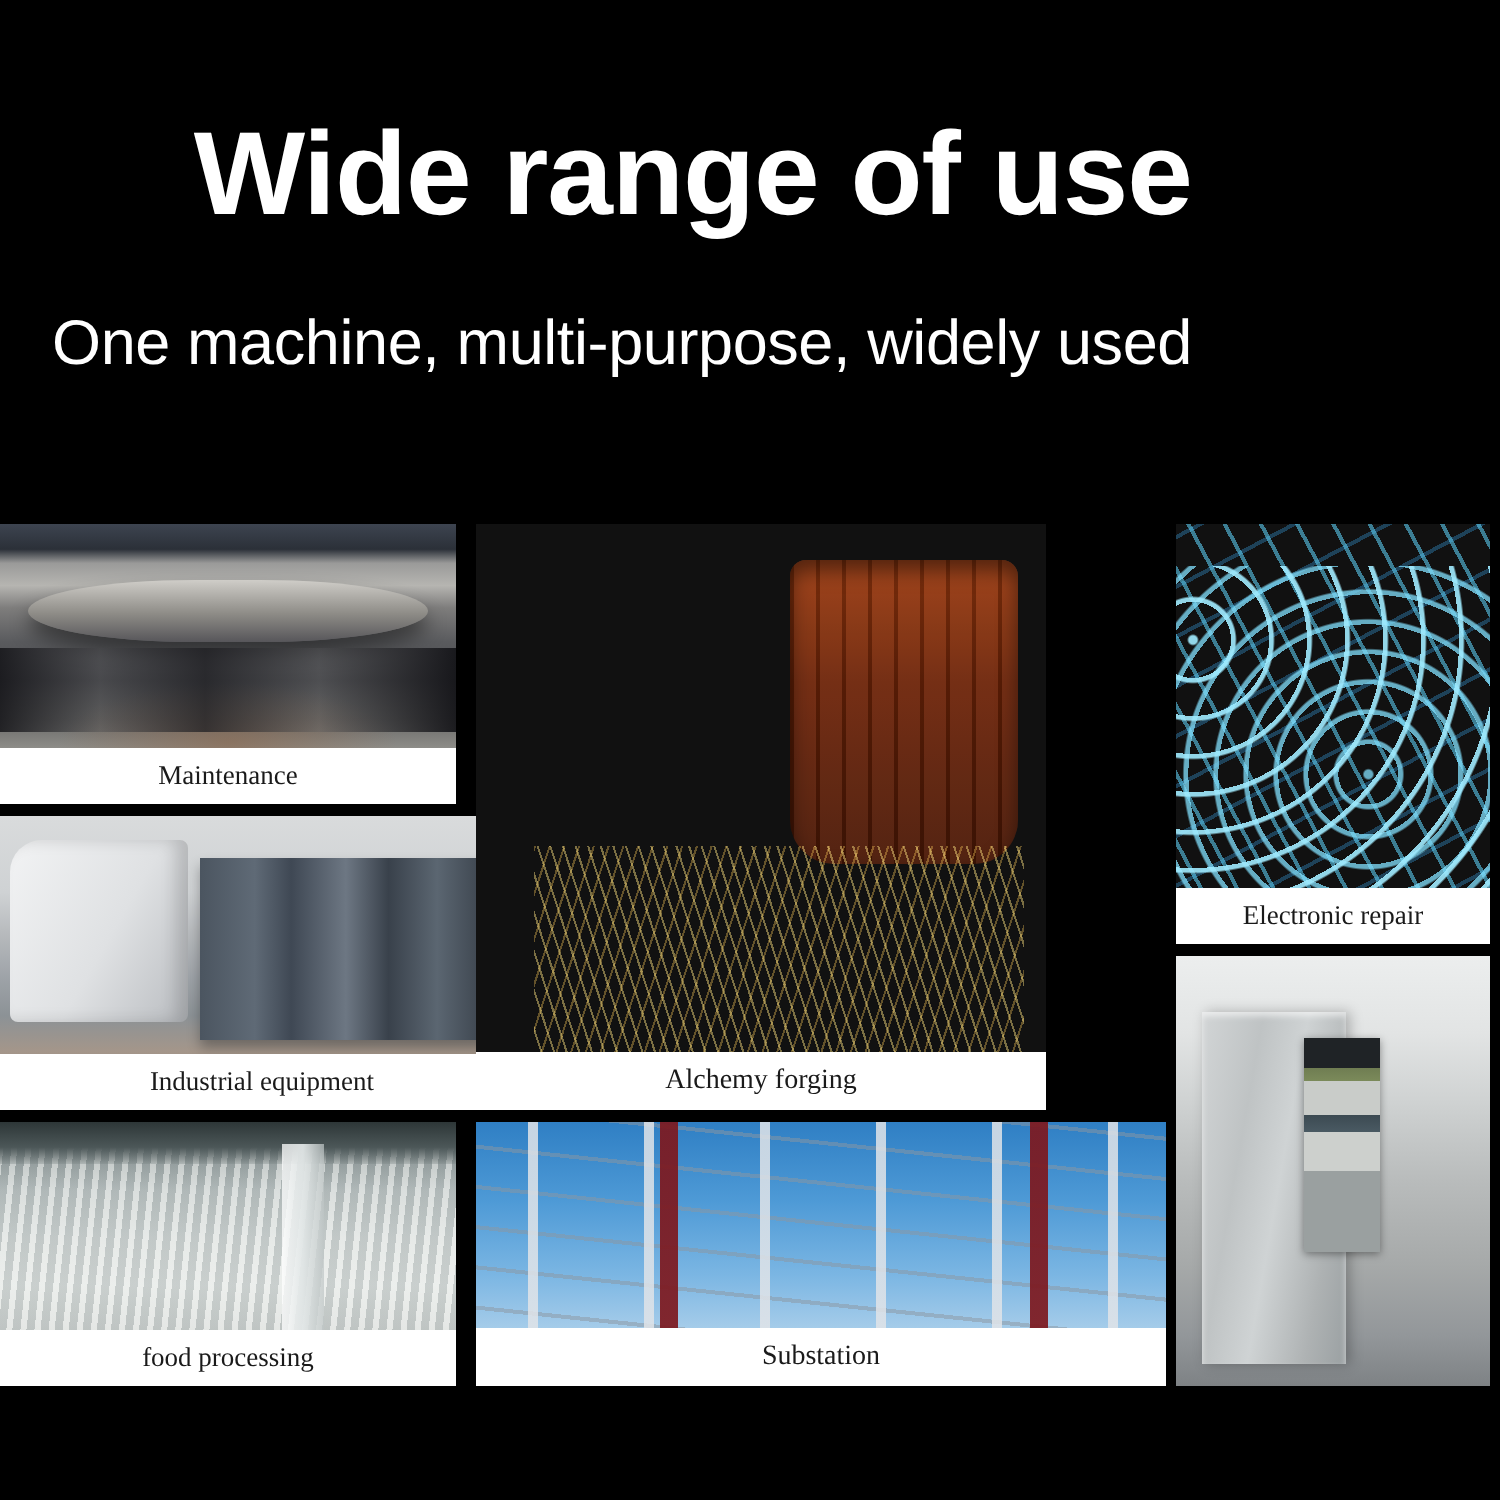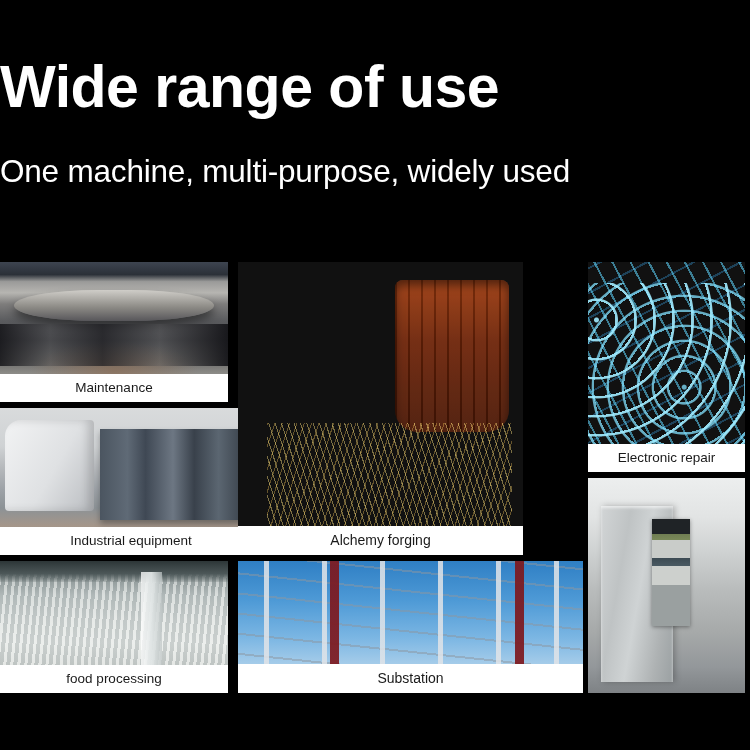--- a/index.html
+++ b/index.html
@@ -14,21 +14,21 @@
 
   body {
     font-family: "Liberation Sans", sans-serif;
     position: relative;
   }
 
   
   .header {
     width: 596px;
     padding-top: 57px;
-    text-align: left;
+    text-align: right;
     background: #000;
   }
 
   .headline {
     font-size: 59px;
     font-weight: bold;
     color: #ffffff;
     line-height: 1.05;
     letter-spacing: -0.5px;
   }
@@ -68,20 +68,21 @@
     right: 0;
     bottom: 0;
     background: #ffffff;
     color: #1a1a1a;
     text-align: center;
     font-size: 13.5px;
     line-height: 28px;
     height: 28px;
     white-space: nowrap;
     overflow: hidden;
+    font-family: Liberation Serif, serif;
   }
 
   .caption.tall {
     font-size: 14px;
     line-height: 29px;
     height: 29px;
   }
 
   
   

